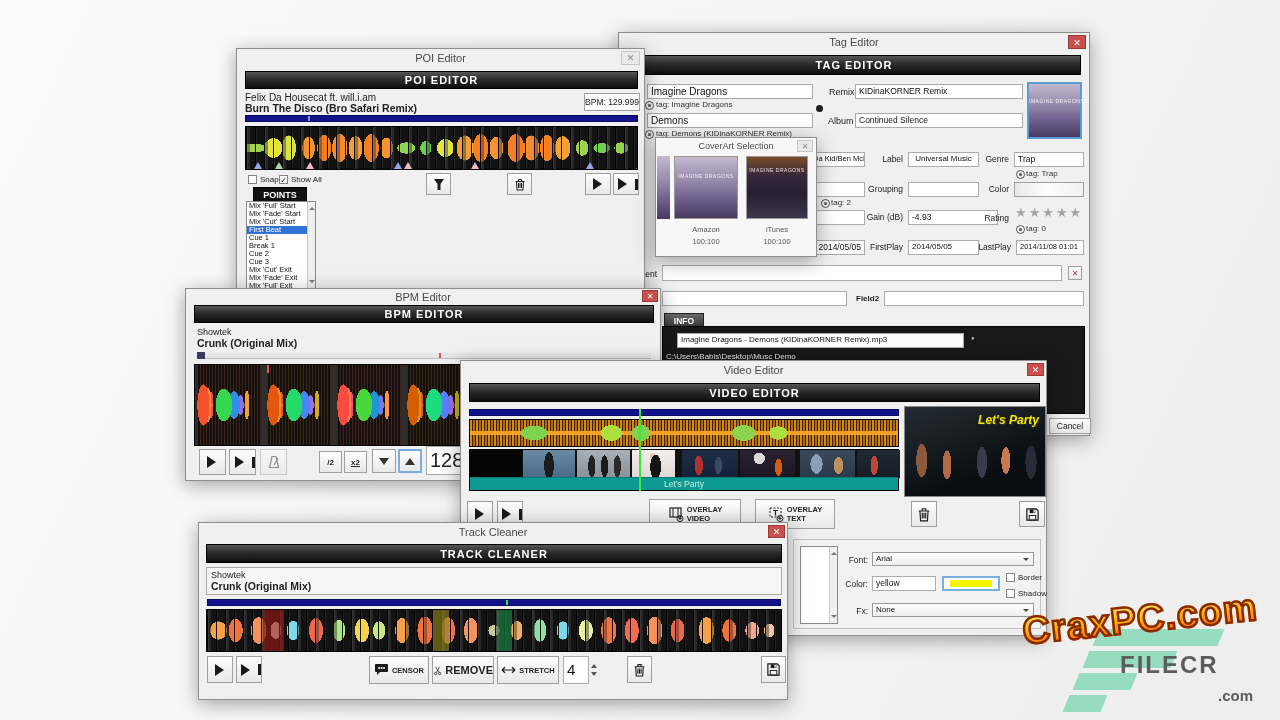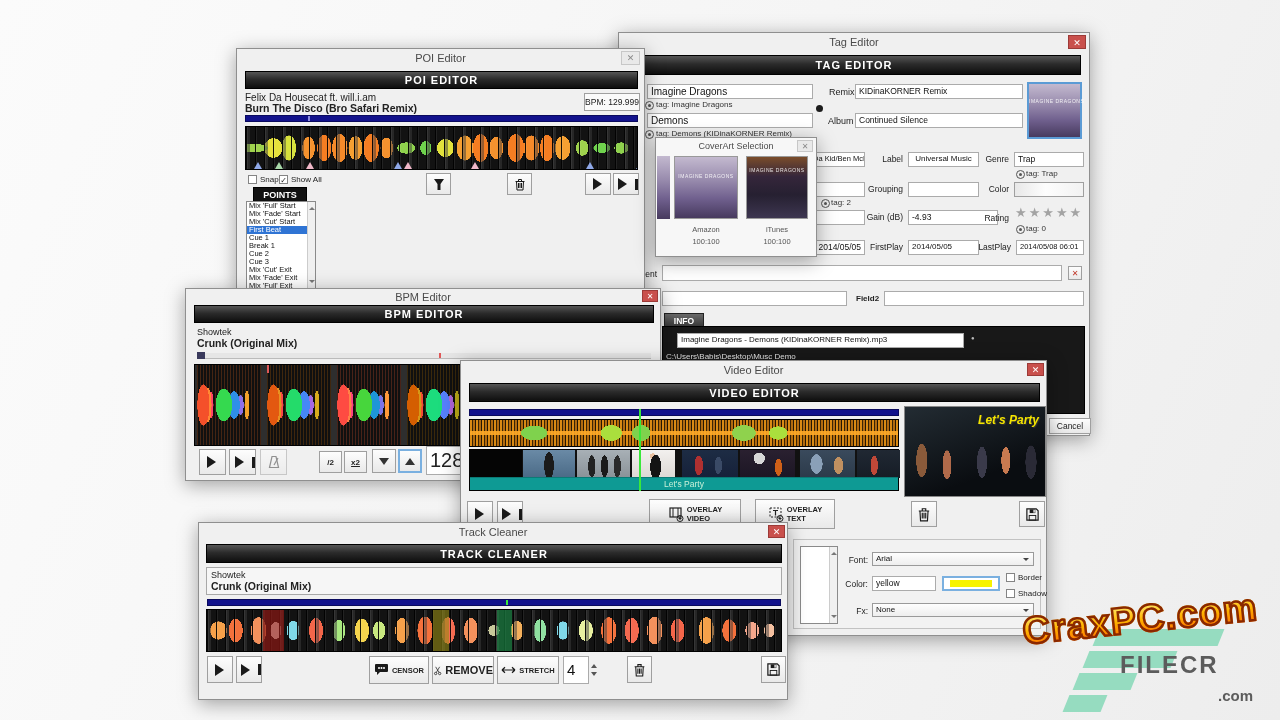--- a/index.html
+++ b/index.html
@@ -194,21 +194,21 @@
     <div class="fld" style="left:289px;top:177px;width:90px;height:15px;">-4.93</div>
     <div class="lbl lbl-r" style="left:350px;top:180px;width:40px;">Rating</div>
     <div class="stars" style="left:396px;top:172px;">★★★★★</div>
     <span class="tagico" style="left:397px;top:192px;"></span>
     <span class="tagtxt" style="left:407px;top:191px;">tag: 0</span>
 
     <div class="fld" style="left:142px;top:207px;width:104px;height:15px;text-align:right;">2014/05/05</div>
     <div class="lbl lbl-r" style="left:240px;top:209px;width:44px;">FirstPlay</div>
     <div class="fld" style="left:289px;top:207px;width:71px;height:15px;font-size:8px;">2014/05/05</div>
     <div class="lbl lbl-r" style="left:350px;top:209px;width:42px;">LastPlay</div>
-    <div class="fld" style="left:397px;top:207px;width:68px;height:15px;font-size:7.5px;">2014/05/08 06:01</div>
+    <div class="fld" style="left:397px;top:207px;width:68px;height:15px;font-size:7.5px;">2014/11/08 01:01</div>
 
     <div class="lbl lbl-r" style="left:0px;top:236px;width:38px;">Comment</div>
     <div class="fld" style="left:43px;top:232px;width:400px;height:16px;"></div>
     <div class="btn" style="left:449px;top:233px;width:14px;height:14px;">
       <span style="color:#c0392b;font-size:8px;">✕</span>
     </div>
 
     <div class="fld" style="left:43px;top:258px;width:185px;height:15px;"></div>
     <div class="lbl" style="left:237px;top:261px;font-weight:bold;font-size:8px;">Field2</div>
     <div class="fld" style="left:265px;top:258px;width:200px;height:15px;"></div>

